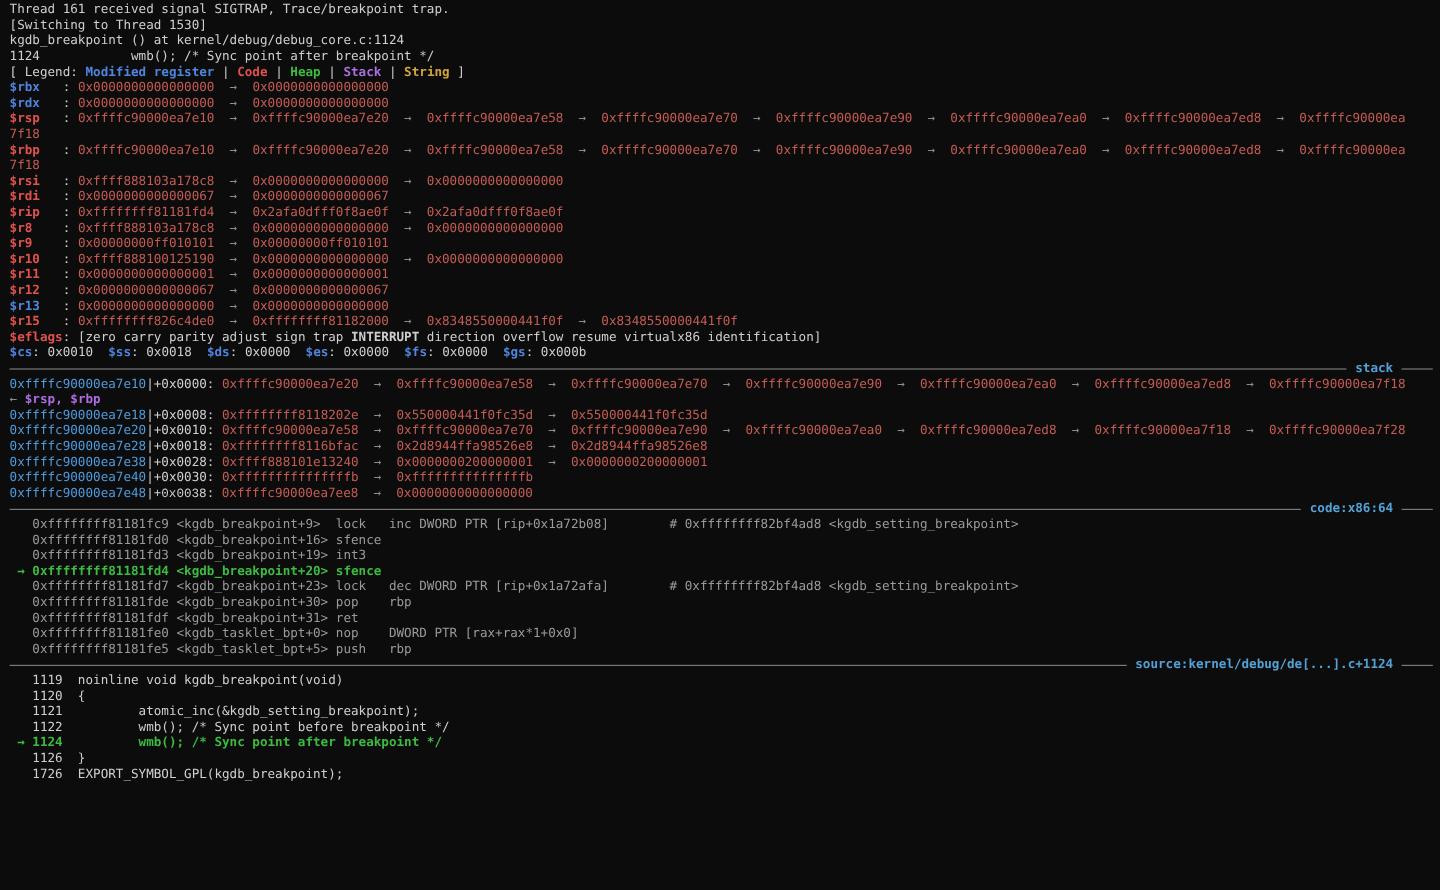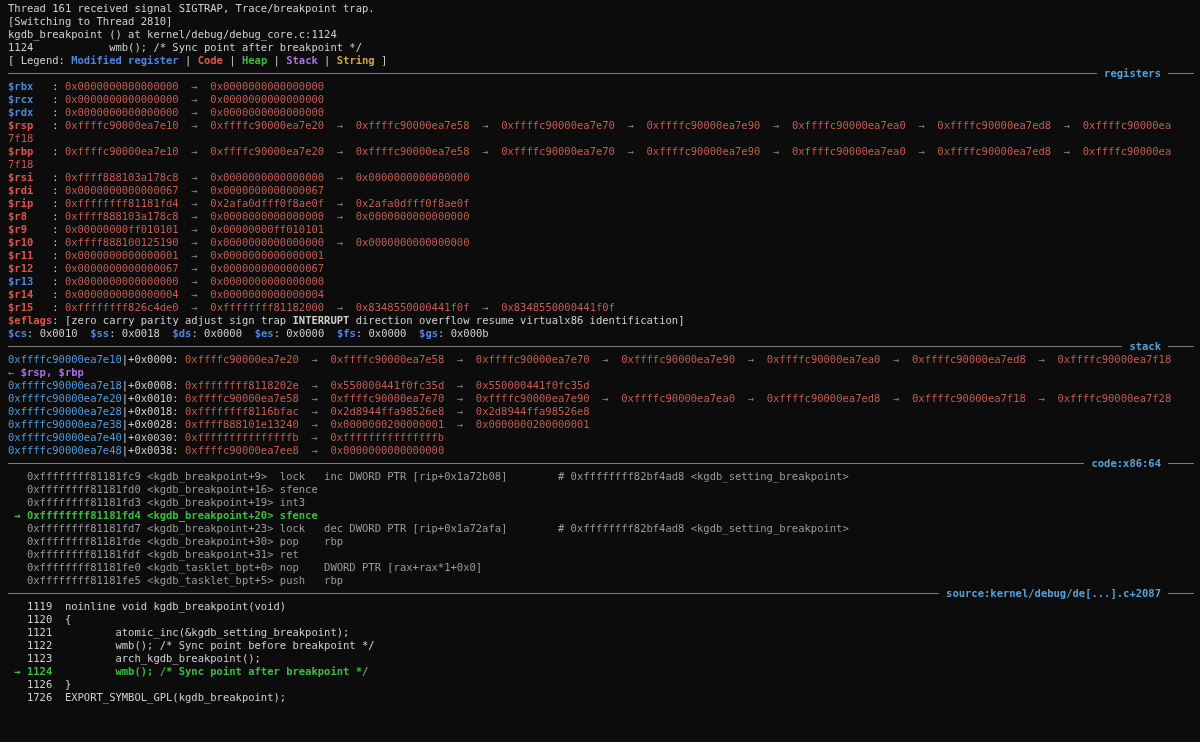--- a/index.html
+++ b/index.html
@@ -18,83 +18,75 @@
   .rule.grow{flex:1 1 auto;}
   .rule.end{width:26px;flex:0 0 auto;}
   .sep-title{flex:0 0 auto;margin:0 7px;line-height:13px;}
 </style>
 </head>
 <body>
 
 <div id="screen">
   <div id="terminal-output">
       <div class="line"><span style="color: rgb(207, 207, 207);">Thread 161 received signal SIGTRAP, Trace/breakpoint trap.</span></div>
-      <div class="line"><span style="color: rgb(207, 207, 207);">[Switching to Thread 2810]</span></div>
+      <div class="line"><span style="color: rgb(207, 207, 207);">[Switching to Thread 1530]</span></div>
       <div class="line"><span style="color: rgb(207, 207, 207);">kgdb_breakpoint () at kernel/debug/debug_core.c:1124</span></div>
       <div class="line"><span style="color: rgb(207, 207, 207);">1124            wmb(); /* Sync point after breakpoint */</span></div>
       <div class="line"><span style="color: rgb(207, 207, 207);">[ Legend: </span><span class="bold" style="color: rgb(79, 133, 221);">Modified register</span><span style="color: rgb(207, 207, 207);"> | </span><span class="bold" style="color: rgb(224, 83, 77);">Code</span><span style="color: rgb(207, 207, 207);"> | </span><span class="bold" style="color: rgb(61, 187, 65);">Heap</span><span style="color: rgb(207, 207, 207);"> | </span><span class="bold" style="color: rgb(173, 110, 224);">Stack</span><span style="color: rgb(207, 207, 207);"> | </span><span class="bold" style="color: rgb(207, 166, 64);">String</span><span style="color: rgb(207, 207, 207);"> ]</span></div>
-      <div class="sep">
-        <span class="rule grow" style="background: rgb(122, 122, 122);"></span>
-        <span class="sep-title bold" style="color: rgb(84, 161, 214);">registers</span>
-        <span class="rule end" style="background: rgb(122, 122, 122);"></span>
-      </div>
       <div class="line"><span class="bold" style="color: rgb(79, 133, 221);">$rbx</span><span style="color: rgb(207, 207, 207);">   : </span><span style="color: rgb(196, 92, 83);">0x0000000000000000</span><span style="color: rgb(140, 140, 140);">  →  </span><span style="color: rgb(196, 92, 83);">0x0000000000000000</span></div>
-      <div class="line"><span class="bold" style="color: rgb(79, 133, 221);">$rcx</span><span style="color: rgb(207, 207, 207);">   : </span><span style="color: rgb(196, 92, 83);">0x0000000000000000</span><span style="color: rgb(140, 140, 140);">  →  </span><span style="color: rgb(196, 92, 83);">0x0000000000000000</span></div>
       <div class="line"><span class="bold" style="color: rgb(79, 133, 221);">$rdx</span><span style="color: rgb(207, 207, 207);">   : </span><span style="color: rgb(196, 92, 83);">0x0000000000000000</span><span style="color: rgb(140, 140, 140);">  →  </span><span style="color: rgb(196, 92, 83);">0x0000000000000000</span></div>
       <div class="line"><span class="bold" style="color: rgb(224, 83, 77);">$rsp</span><span style="color: rgb(207, 207, 207);">   : </span><span style="color: rgb(196, 92, 83);">0xffffc90000ea7e10</span><span style="color: rgb(140, 140, 140);">  →  </span><span style="color: rgb(196, 92, 83);">0xffffc90000ea7e20</span><span style="color: rgb(140, 140, 140);">  →  </span><span style="color: rgb(196, 92, 83);">0xffffc90000ea7e58</span><span style="color: rgb(140, 140, 140);">  →  </span><span style="color: rgb(196, 92, 83);">0xffffc90000ea7e70</span><span style="color: rgb(140, 140, 140);">  →  </span><span style="color: rgb(196, 92, 83);">0xffffc90000ea7e90</span><span style="color: rgb(140, 140, 140);">  →  </span><span style="color: rgb(196, 92, 83);">0xffffc90000ea7ea0</span><span style="color: rgb(140, 140, 140);">  →  </span><span style="color: rgb(196, 92, 83);">0xffffc90000ea7ed8</span><span style="color: rgb(140, 140, 140);">  →  </span><span style="color: rgb(196, 92, 83);">0xffffc90000ea</span></div>
       <div class="line"><span style="color: rgb(196, 92, 83);">7f18</span></div>
       <div class="line"><span class="bold" style="color: rgb(224, 83, 77);">$rbp</span><span style="color: rgb(207, 207, 207);">   : </span><span style="color: rgb(196, 92, 83);">0xffffc90000ea7e10</span><span style="color: rgb(140, 140, 140);">  →  </span><span style="color: rgb(196, 92, 83);">0xffffc90000ea7e20</span><span style="color: rgb(140, 140, 140);">  →  </span><span style="color: rgb(196, 92, 83);">0xffffc90000ea7e58</span><span style="color: rgb(140, 140, 140);">  →  </span><span style="color: rgb(196, 92, 83);">0xffffc90000ea7e70</span><span style="color: rgb(140, 140, 140);">  →  </span><span style="color: rgb(196, 92, 83);">0xffffc90000ea7e90</span><span style="color: rgb(140, 140, 140);">  →  </span><span style="color: rgb(196, 92, 83);">0xffffc90000ea7ea0</span><span style="color: rgb(140, 140, 140);">  →  </span><span style="color: rgb(196, 92, 83);">0xffffc90000ea7ed8</span><span style="color: rgb(140, 140, 140);">  →  </span><span style="color: rgb(196, 92, 83);">0xffffc90000ea</span></div>
       <div class="line"><span style="color: rgb(196, 92, 83);">7f18</span></div>
       <div class="line"><span class="bold" style="color: rgb(224, 83, 77);">$rsi</span><span style="color: rgb(207, 207, 207);">   : </span><span style="color: rgb(196, 92, 83);">0xffff888103a178c8</span><span style="color: rgb(140, 140, 140);">  →  </span><span style="color: rgb(196, 92, 83);">0x0000000000000000</span><span style="color: rgb(140, 140, 140);">  →  </span><span style="color: rgb(196, 92, 83);">0x0000000000000000</span></div>
       <div class="line"><span class="bold" style="color: rgb(224, 83, 77);">$rdi</span><span style="color: rgb(207, 207, 207);">   : </span><span style="color: rgb(196, 92, 83);">0x0000000000000067</span><span style="color: rgb(140, 140, 140);">  →  </span><span style="color: rgb(196, 92, 83);">0x0000000000000067</span></div>
       <div class="line"><span class="bold" style="color: rgb(224, 83, 77);">$rip</span><span style="color: rgb(207, 207, 207);">   : </span><span style="color: rgb(196, 92, 83);">0xffffffff81181fd4</span><span style="color: rgb(140, 140, 140);">  →  </span><span style="color: rgb(196, 92, 83);">0x2afa0dfff0f8ae0f</span><span style="color: rgb(140, 140, 140);">  →  </span><span style="color: rgb(196, 92, 83);">0x2afa0dfff0f8ae0f</span></div>
       <div class="line"><span class="bold" style="color: rgb(224, 83, 77);">$r8</span><span style="color: rgb(207, 207, 207);">    : </span><span style="color: rgb(196, 92, 83);">0xffff888103a178c8</span><span style="color: rgb(140, 140, 140);">  →  </span><span style="color: rgb(196, 92, 83);">0x0000000000000000</span><span style="color: rgb(140, 140, 140);">  →  </span><span style="color: rgb(196, 92, 83);">0x0000000000000000</span></div>
       <div class="line"><span class="bold" style="color: rgb(224, 83, 77);">$r9</span><span style="color: rgb(207, 207, 207);">    : </span><span style="color: rgb(196, 92, 83);">0x00000000ff010101</span><span style="color: rgb(140, 140, 140);">  →  </span><span style="color: rgb(196, 92, 83);">0x00000000ff010101</span></div>
       <div class="line"><span class="bold" style="color: rgb(224, 83, 77);">$r10</span><span style="color: rgb(207, 207, 207);">   : </span><span style="color: rgb(196, 92, 83);">0xffff888100125190</span><span style="color: rgb(140, 140, 140);">  →  </span><span style="color: rgb(196, 92, 83);">0x0000000000000000</span><span style="color: rgb(140, 140, 140);">  →  </span><span style="color: rgb(196, 92, 83);">0x0000000000000000</span></div>
       <div class="line"><span class="bold" style="color: rgb(224, 83, 77);">$r11</span><span style="color: rgb(207, 207, 207);">   : </span><span style="color: rgb(196, 92, 83);">0x0000000000000001</span><span style="color: rgb(140, 140, 140);">  →  </span><span style="color: rgb(196, 92, 83);">0x0000000000000001</span></div>
       <div class="line"><span class="bold" style="color: rgb(224, 83, 77);">$r12</span><span style="color: rgb(207, 207, 207);">   : </span><span style="color: rgb(196, 92, 83);">0x0000000000000067</span><span style="color: rgb(140, 140, 140);">  →  </span><span style="color: rgb(196, 92, 83);">0x0000000000000067</span></div>
       <div class="line"><span class="bold" style="color: rgb(79, 133, 221);">$r13</span><span style="color: rgb(207, 207, 207);">   : </span><span style="color: rgb(196, 92, 83);">0x0000000000000000</span><span style="color: rgb(140, 140, 140);">  →  </span><span style="color: rgb(196, 92, 83);">0x0000000000000000</span></div>
-      <div class="line"><span class="bold" style="color: rgb(224, 83, 77);">$r14</span><span style="color: rgb(207, 207, 207);">   : </span><span style="color: rgb(196, 92, 83);">0x0000000000000004</span><span style="color: rgb(140, 140, 140);">  →  </span><span style="color: rgb(196, 92, 83);">0x0000000000000004</span></div>
       <div class="line"><span class="bold" style="color: rgb(224, 83, 77);">$r15</span><span style="color: rgb(207, 207, 207);">   : </span><span style="color: rgb(196, 92, 83);">0xffffffff826c4de0</span><span style="color: rgb(140, 140, 140);">  →  </span><span style="color: rgb(196, 92, 83);">0xffffffff81182000</span><span style="color: rgb(140, 140, 140);">  →  </span><span style="color: rgb(196, 92, 83);">0x8348550000441f0f</span><span style="color: rgb(140, 140, 140);">  →  </span><span style="color: rgb(196, 92, 83);">0x8348550000441f0f</span></div>
       <div class="line"><span class="bold" style="color: rgb(224, 83, 77);">$eflags</span><span style="color: rgb(207, 207, 207);">: </span><span style="color: rgb(207, 207, 207);">[zero carry parity adjust sign trap </span><span class="bold" style="color: rgb(207, 207, 207);">INTERRUPT</span><span style="color: rgb(207, 207, 207);"> direction overflow resume virtualx86 identification]</span></div>
       <div class="line"><span class="bold" style="color: rgb(79, 133, 221);">$cs</span><span style="color: rgb(207, 207, 207);">: </span><span style="color: rgb(207, 207, 207);">0x0010</span><span style="color: rgb(207, 207, 207);">  </span><span class="bold" style="color: rgb(79, 133, 221);">$ss</span><span style="color: rgb(207, 207, 207);">: </span><span style="color: rgb(207, 207, 207);">0x0018</span><span style="color: rgb(207, 207, 207);">  </span><span class="bold" style="color: rgb(79, 133, 221);">$ds</span><span style="color: rgb(207, 207, 207);">: </span><span style="color: rgb(207, 207, 207);">0x0000</span><span style="color: rgb(207, 207, 207);">  </span><span class="bold" style="color: rgb(79, 133, 221);">$es</span><span style="color: rgb(207, 207, 207);">: </span><span style="color: rgb(207, 207, 207);">0x0000</span><span style="color: rgb(207, 207, 207);">  </span><span class="bold" style="color: rgb(79, 133, 221);">$fs</span><span style="color: rgb(207, 207, 207);">: </span><span style="color: rgb(207, 207, 207);">0x0000</span><span style="color: rgb(207, 207, 207);">  </span><span class="bold" style="color: rgb(79, 133, 221);">$gs</span><span style="color: rgb(207, 207, 207);">: </span><span style="color: rgb(207, 207, 207);">0x000b</span></div>
       <div class="sep">
         <span class="rule grow" style="background: rgb(122, 122, 122);"></span>
         <span class="sep-title bold" style="color: rgb(84, 161, 214);">stack</span>
         <span class="rule end" style="background: rgb(122, 122, 122);"></span>
       </div>
       <div class="line"><span style="color: rgb(79, 155, 220);">0xffffc90000ea7e10</span><span style="color: rgb(207, 207, 207);">|+0x0000: </span><span style="color: rgb(196, 92, 83);">0xffffc90000ea7e20</span><span style="color: rgb(140, 140, 140);">  →  </span><span style="color: rgb(196, 92, 83);">0xffffc90000ea7e58</span><span style="color: rgb(140, 140, 140);">  →  </span><span style="color: rgb(196, 92, 83);">0xffffc90000ea7e70</span><span style="color: rgb(140, 140, 140);">  →  </span><span style="color: rgb(196, 92, 83);">0xffffc90000ea7e90</span><span style="color: rgb(140, 140, 140);">  →  </span><span style="color: rgb(196, 92, 83);">0xffffc90000ea7ea0</span><span style="color: rgb(140, 140, 140);">  →  </span><span style="color: rgb(196, 92, 83);">0xffffc90000ea7ed8</span><span style="color: rgb(140, 140, 140);">  →  </span><span style="color: rgb(196, 92, 83);">0xffffc90000ea7f18</span></div>
       <div class="line"><span style="color: rgb(140, 140, 140);">← </span><span class="bold" style="color: rgb(173, 110, 224);">$rsp, $rbp</span></div>
       <div class="line"><span style="color: rgb(79, 155, 220);">0xffffc90000ea7e18</span><span style="color: rgb(207, 207, 207);">|+0x0008: </span><span style="color: rgb(196, 92, 83);">0xffffffff8118202e</span><span style="color: rgb(140, 140, 140);">  →  </span><span style="color: rgb(196, 92, 83);">0x550000441f0fc35d</span><span style="color: rgb(140, 140, 140);">  →  </span><span style="color: rgb(196, 92, 83);">0x550000441f0fc35d</span></div>
       <div class="line"><span style="color: rgb(79, 155, 220);">0xffffc90000ea7e20</span><span style="color: rgb(207, 207, 207);">|+0x0010: </span><span style="color: rgb(196, 92, 83);">0xffffc90000ea7e58</span><span style="color: rgb(140, 140, 140);">  →  </span><span style="color: rgb(196, 92, 83);">0xffffc90000ea7e70</span><span style="color: rgb(140, 140, 140);">  →  </span><span style="color: rgb(196, 92, 83);">0xffffc90000ea7e90</span><span style="color: rgb(140, 140, 140);">  →  </span><span style="color: rgb(196, 92, 83);">0xffffc90000ea7ea0</span><span style="color: rgb(140, 140, 140);">  →  </span><span style="color: rgb(196, 92, 83);">0xffffc90000ea7ed8</span><span style="color: rgb(140, 140, 140);">  →  </span><span style="color: rgb(196, 92, 83);">0xffffc90000ea7f18</span><span style="color: rgb(140, 140, 140);">  →  </span><span style="color: rgb(196, 92, 83);">0xffffc90000ea7f28</span></div>
       <div class="line"><span style="color: rgb(79, 155, 220);">0xffffc90000ea7e28</span><span style="color: rgb(207, 207, 207);">|+0x0018: </span><span style="color: rgb(196, 92, 83);">0xffffffff8116bfac</span><span style="color: rgb(140, 140, 140);">  →  </span><span style="color: rgb(196, 92, 83);">0x2d8944ffa98526e8</span><span style="color: rgb(140, 140, 140);">  →  </span><span style="color: rgb(196, 92, 83);">0x2d8944ffa98526e8</span></div>
       <div class="line"><span style="color: rgb(79, 155, 220);">0xffffc90000ea7e38</span><span style="color: rgb(207, 207, 207);">|+0x0028: </span><span style="color: rgb(196, 92, 83);">0xffff888101e13240</span><span style="color: rgb(140, 140, 140);">  →  </span><span style="color: rgb(196, 92, 83);">0x0000000200000001</span><span style="color: rgb(140, 140, 140);">  →  </span><span style="color: rgb(196, 92, 83);">0x0000000200000001</span></div>
-      <div class="line"><span style="color: rgb(79, 155, 220);">0xffffc90000ea7e40</span><span style="color: rgb(207, 207, 207); font-family: Liberation Mono, monospace;">|+0x0030: </span><span style="color: rgb(196, 92, 83);">0xfffffffffffffffb</span><span style="color: rgb(140, 140, 140);">  →  </span><span style="color: rgb(196, 92, 83);">0xfffffffffffffffb</span></div>
-      <div class="line"><span style="color: rgb(79, 155, 220);">0xffffc90000ea7e48</span><span style="color: rgb(207, 207, 207);">|+0x0038: </span><span style="color: rgb(196, 92, 83);">0xffffc90000ea7ee8</span><span style="color: rgb(140, 140, 140);">  →  </span><span style="color: rgb(196, 92, 83);">0x0000000000000000</span></div>
+      <div class="line"><span style="color: rgb(79, 155, 220);">0xffffc90000ea7e40</span><span style="color: rgb(207, 207, 207);">|+0x0030: </span><span style="color: rgb(196, 92, 83);">0xfffffffffffffffb</span><span style="color: rgb(140, 140, 140);">  →  </span><span style="color: rgb(196, 92, 83);">0xfffffffffffffffb</span></div>
+      <div class="line"><span style="color: rgb(79, 155, 220);">0xffffc90000ea7e48</span><span style="color: rgb(207, 207, 207); font-family: Liberation Mono, monospace;">|+0x0038: </span><span style="color: rgb(196, 92, 83);">0xffffc90000ea7ee8</span><span style="color: rgb(140, 140, 140);">  →  </span><span style="color: rgb(196, 92, 83);">0x0000000000000000</span></div>
       <div class="sep">
         <span class="rule grow" style="background: rgb(122, 122, 122);"></span>
         <span class="sep-title bold" style="color: rgb(84, 161, 214);">code:x86:64</span>
         <span class="rule end" style="background: rgb(122, 122, 122);"></span>
       </div>
       <div class="line"><span style="color: rgb(154, 154, 154);">   0xffffffff81181fc9 &lt;kgdb_breakpoint+9&gt;  lock   inc DWORD PTR [rip+0x1a72b08]        # 0xffffffff82bf4ad8 &lt;kgdb_setting_breakpoint&gt;</span></div>
       <div class="line"><span style="color: rgb(154, 154, 154);">   0xffffffff81181fd0 &lt;kgdb_breakpoint+16&gt; sfence</span></div>
       <div class="line"><span style="color: rgb(154, 154, 154);">   0xffffffff81181fd3 &lt;kgdb_breakpoint+19&gt; int3</span></div>
       <div class="line"><span class="bold" style="color: rgb(61, 187, 65);"> → </span><span class="bold" style="color: rgb(61, 187, 65);">0xffffffff81181fd4 &lt;kgdb_breakpoint+20&gt; sfence</span></div>
       <div class="line"><span style="color: rgb(154, 154, 154);">   0xffffffff81181fd7 &lt;kgdb_breakpoint+23&gt; lock   dec DWORD PTR [rip+0x1a72afa]        # 0xffffffff82bf4ad8 &lt;kgdb_setting_breakpoint&gt;</span></div>
       <div class="line"><span style="color: rgb(154, 154, 154);">   0xffffffff81181fde &lt;kgdb_breakpoint+30&gt; pop    rbp</span></div>
       <div class="line"><span style="color: rgb(154, 154, 154);">   0xffffffff81181fdf &lt;kgdb_breakpoint+31&gt; ret</span></div>
       <div class="line"><span style="color: rgb(154, 154, 154);">   0xffffffff81181fe0 &lt;kgdb_tasklet_bpt+0&gt; nop    DWORD PTR [rax+rax*1+0x0]</span></div>
       <div class="line"><span style="color: rgb(154, 154, 154);">   0xffffffff81181fe5 &lt;kgdb_tasklet_bpt+5&gt; push   rbp</span></div>
       <div class="sep">
         <span class="rule grow" style="background: rgb(122, 122, 122);"></span>
-        <span class="sep-title bold" style="color: rgb(84, 161, 214);">source:kernel/debug/de[...].c+2087</span>
+        <span class="sep-title bold" style="color: rgb(84, 161, 214);">source:kernel/debug/de[...].c+1124</span>
         <span class="rule end" style="background: rgb(122, 122, 122);"></span>
       </div>
       <div class="line"><span style="color: rgb(207, 207, 207);">   1119  noinline void kgdb_breakpoint(void)</span></div>
       <div class="line"><span style="color: rgb(207, 207, 207);">   1120  {</span></div>
       <div class="line"><span style="color: rgb(207, 207, 207);">   1121          atomic_inc(&amp;kgdb_setting_breakpoint);</span></div>
       <div class="line"><span style="color: rgb(207, 207, 207);">   1122          wmb(); /* Sync point before breakpoint */</span></div>
-      <div class="line"><span style="color: rgb(207, 207, 207);">   1123          arch_kgdb_breakpoint();</span></div>
       <div class="line"><span class="bold" style="color: rgb(61, 187, 65);"> → </span><span class="bold" style="color: rgb(61, 187, 65);">1124          wmb(); /* Sync point after breakpoint */</span></div>
       <div class="line"><span style="color: rgb(207, 207, 207);">   1126  }</span></div>
       <div class="line"><span style="color: rgb(207, 207, 207);">   1726  EXPORT_SYMBOL_GPL(kgdb_breakpoint);</span></div>
     </div>
 </div>
 
 </body></html>

